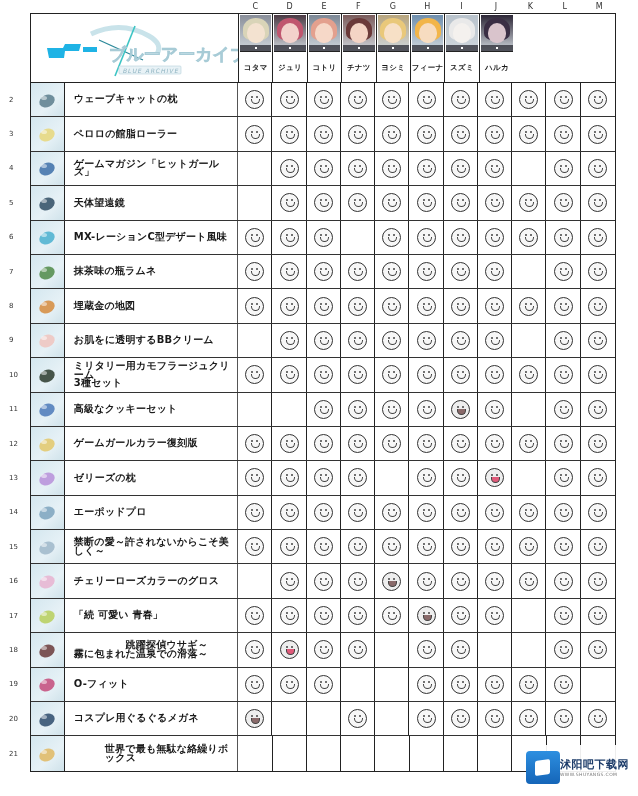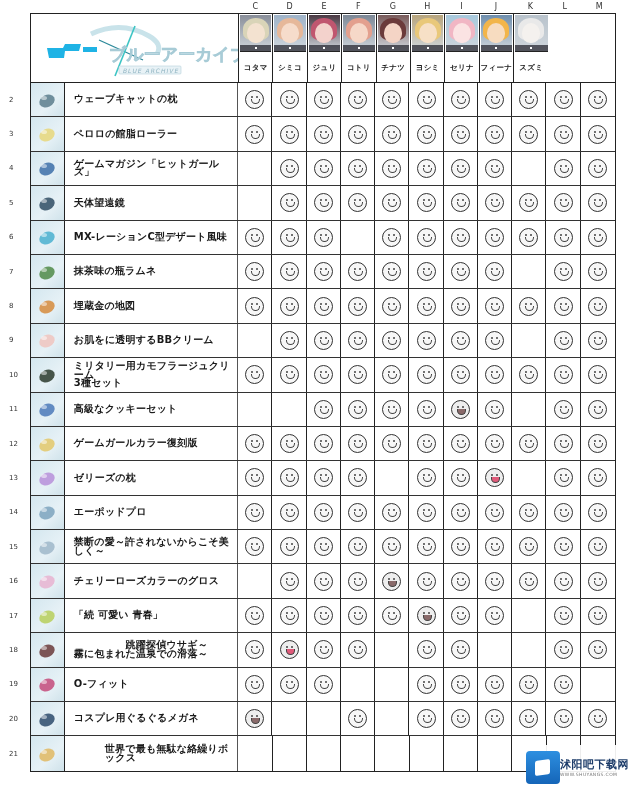--- a/index.html
+++ b/index.html
@@ -80,28 +80,20 @@
     <div id="charHeaders" style="display:flex;">
         <div class="char-cell">
           <div class="portrait" style="background: linear-gradient(rgb(138, 143, 154), rgb(207, 214, 220));">
             <div class="hair" style="background: rgb(217, 212, 184);"></div>
             <div class="face" style="background: rgb(243, 226, 208);"></div>
             <div class="badge"></div>
           </div>
           <div class="char-name">コタマ</div>
         </div>
         <div class="char-cell">
-          <div class="portrait" style="background: linear-gradient(rgb(159, 179, 200), rgb(207, 214, 220));">
-            <div class="hair" style="background: rgb(230, 184, 154);"></div>
-            <div class="face" style="background: rgb(246, 220, 203);"></div>
-            <div class="badge"></div>
-          </div>
-          <div class="char-name">シミコ</div>
-        </div>
-        <div class="char-cell">
           <div class="portrait" style="background: linear-gradient(rgb(75, 58, 68), rgb(207, 214, 220));">
             <div class="hair" style="background: rgb(192, 86, 111);"></div>
             <div class="face" style="background: rgb(243, 210, 204);"></div>
             <div class="badge"></div>
           </div>
           <div class="char-name">ジュリ</div>
         </div>
         <div class="char-cell">
           <div class="portrait" style="background: linear-gradient(rgb(125, 136, 150), rgb(207, 214, 220));">
             <div class="hair" style="background: rgb(227, 160, 142);"></div>
@@ -120,43 +112,43 @@
         </div>
         <div class="char-cell">
           <div class="portrait" style="background: linear-gradient(rgb(184, 165, 125), rgb(207, 214, 220));">
             <div class="hair" style="background: rgb(233, 200, 122);"></div>
             <div class="face" style="background: rgb(247, 224, 198);"></div>
             <div class="badge"></div>
           </div>
           <div class="char-name">ヨシミ</div>
         </div>
         <div class="char-cell">
-          <div class="portrait" style="background: linear-gradient(rgb(168, 201, 221), rgb(207, 214, 220));">
-            <div class="hair" style="background: rgb(241, 182, 196);"></div>
-            <div class="face" style="background: rgb(251, 227, 227);"></div>
-            <div class="badge"></div>
-          </div>
-          <div class="char-name">セリナ</div>
-        </div>
-        <div class="char-cell">
           <div class="portrait" style="background: linear-gradient(rgb(111, 143, 174), rgb(207, 214, 220));">
             <div class="hair" style="background: rgb(242, 181, 74);"></div>
             <div class="face" style="background: rgb(247, 220, 192);"></div>
             <div class="badge"></div>
           </div>
           <div class="char-name">フィーナ</div>
         </div>
         <div class="char-cell">
           <div class="portrait" style="background: linear-gradient(rgb(185, 195, 204), rgb(207, 214, 220));">
             <div class="hair" style="background: rgb(233, 233, 233);"></div>
             <div class="face" style="background: rgb(244, 241, 238);"></div>
             <div class="badge"></div>
           </div>
           <div class="char-name">スズミ</div>
         </div>
+        <div class="char-cell">
+          <div class="portrait" style="background: linear-gradient(rgb(44, 38, 54), rgb(207, 214, 220));">
+            <div class="hair" style="background: rgb(58, 46, 68);"></div>
+            <div class="face" style="background: rgb(217, 196, 204);"></div>
+            <div class="badge"></div>
+          </div>
+          <div class="char-name">ハルカ</div>
+        </div>
       </div>
   </div>
   <div id="rows">
       <div class="row">
         <div class="row-num">2</div>
         <div class="icon-cell">
           <div class="item-icon"><svg width="22" height="22" viewBox="0 0 22 22">
               <ellipse cx="11" cy="12" rx="8" ry="6" fill="#5b7c8c" opacity="0.85" transform="rotate(-25 11 12)"></ellipse>
               <ellipse cx="8" cy="9" rx="3" ry="2" fill="#ffffff" opacity="0.5"></ellipse>
             </svg></div>

